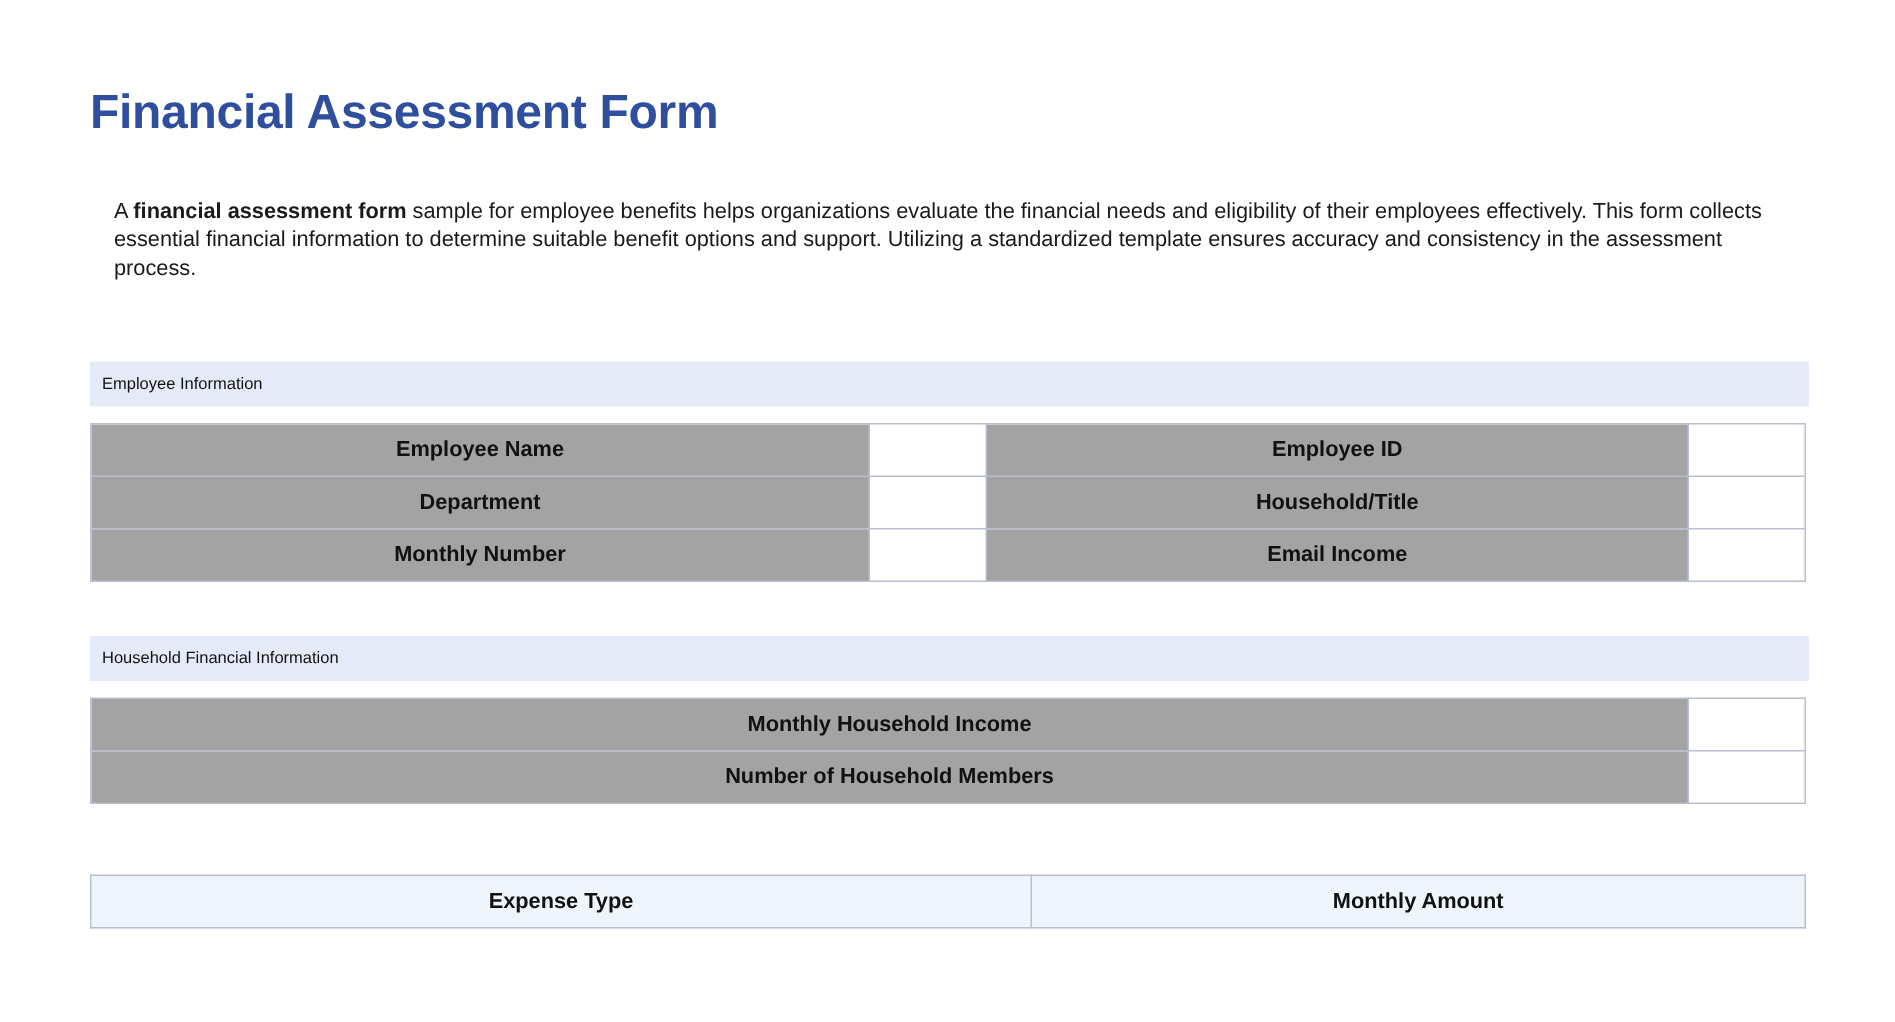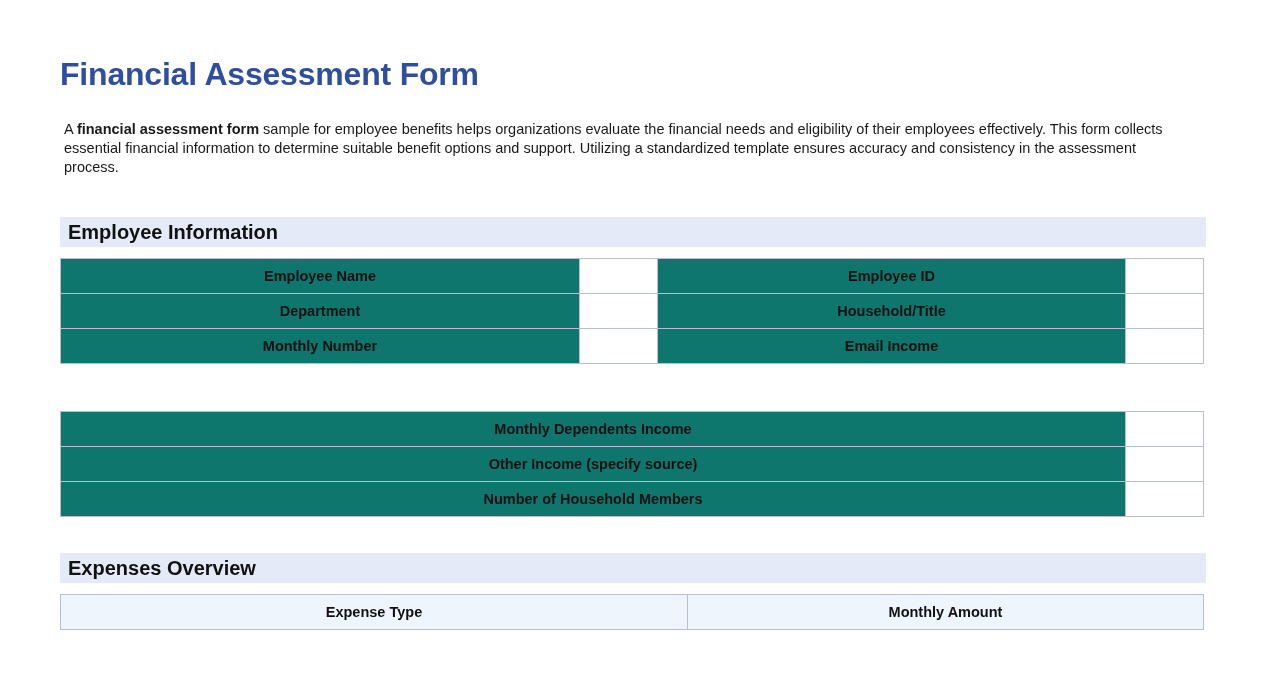--- a/index.html
+++ b/index.html
@@ -37,58 +37,58 @@
     padding-top: 55px;
     font-size: 32px;
     line-height: 38px;
     font-weight: bold;
     color: #2f4f9e;
     letter-spacing: -0.2px;
   }
 
   
   .intro {
-    margin: 4px;
+    margin: 16px;
     padding-top: 23px;
     width: 1120px;
     font-size: 14.5px;
     line-height: 19px;
     color: #1a1a1a;
     font-weight: normal;
   }
   .intro b { font-weight: bold; }
 
   
   .section-bar {
     background: #e4eaf7;
     height: 30px;
     line-height: 30px;
     padding-left: 8px;
-    font-size: 20px;
-    font-weight: bold;
+    font-size: 11px;
+    font-weight: normal;
     color: #111111;
     width: 1146px;
   }
 
   
   table.form-table {
     border-collapse: collapse;
     width: 1143px;
     table-layout: fixed;
     margin: 0;
   }
   table.form-table td {
     border: 1px solid #b9bed1;
     height: 35px;
     font-size: 14.5px;
     padding: 0 6px;
     vertical-align: middle;
   }
   td.label-cell {
-    background: #0f766e;
+    background: #a3a3a3;
     text-align: center;
     font-weight: bold;
     color: #111111;
   }
   td.input-cell {
     background: #ffffff;
   }
   td.head-cell {
     background: #eff5fd;
     text-align: center;
@@ -139,47 +139,43 @@
           <td class="label-cell">Monthly Number</td>
           <td class="input-cell"></td>
           <td class="label-cell">Email Income</td>
           <td class="input-cell"></td>
         </tr>
       </tbody>
     </table>
 
     <div class="gap-lg"></div>
 
+    <div class="section-bar">Household Financial Information</div>
 
     <div class="gap-sm"></div>
 
     <table class="form-table">
       <colgroup>
         <col style="width:1065px">
         <col style="width:78px">
       </colgroup>
       <tbody>
         <tr>
-          <td class="label-cell">Monthly Dependents Income</td>
-          <td class="input-cell"></td>
-        </tr>
-        <tr>
-          <td class="label-cell">Other Income (specify source)</td>
+          <td class="label-cell">Monthly Household Income</td>
           <td class="input-cell"></td>
         </tr>
         <tr>
           <td class="label-cell">Number of Household Members</td>
           <td class="input-cell"></td>
         </tr>
       </tbody>
     </table>
 
     <div class="gap-lg"></div>
 
-    <div class="section-bar">Expenses Overview</div>
 
     <div class="gap-sm"></div>
 
     <table class="form-table">
       <colgroup>
         <col style="width:627px">
         <col style="width:516px">
       </colgroup>
       <tbody>
         <tr>

